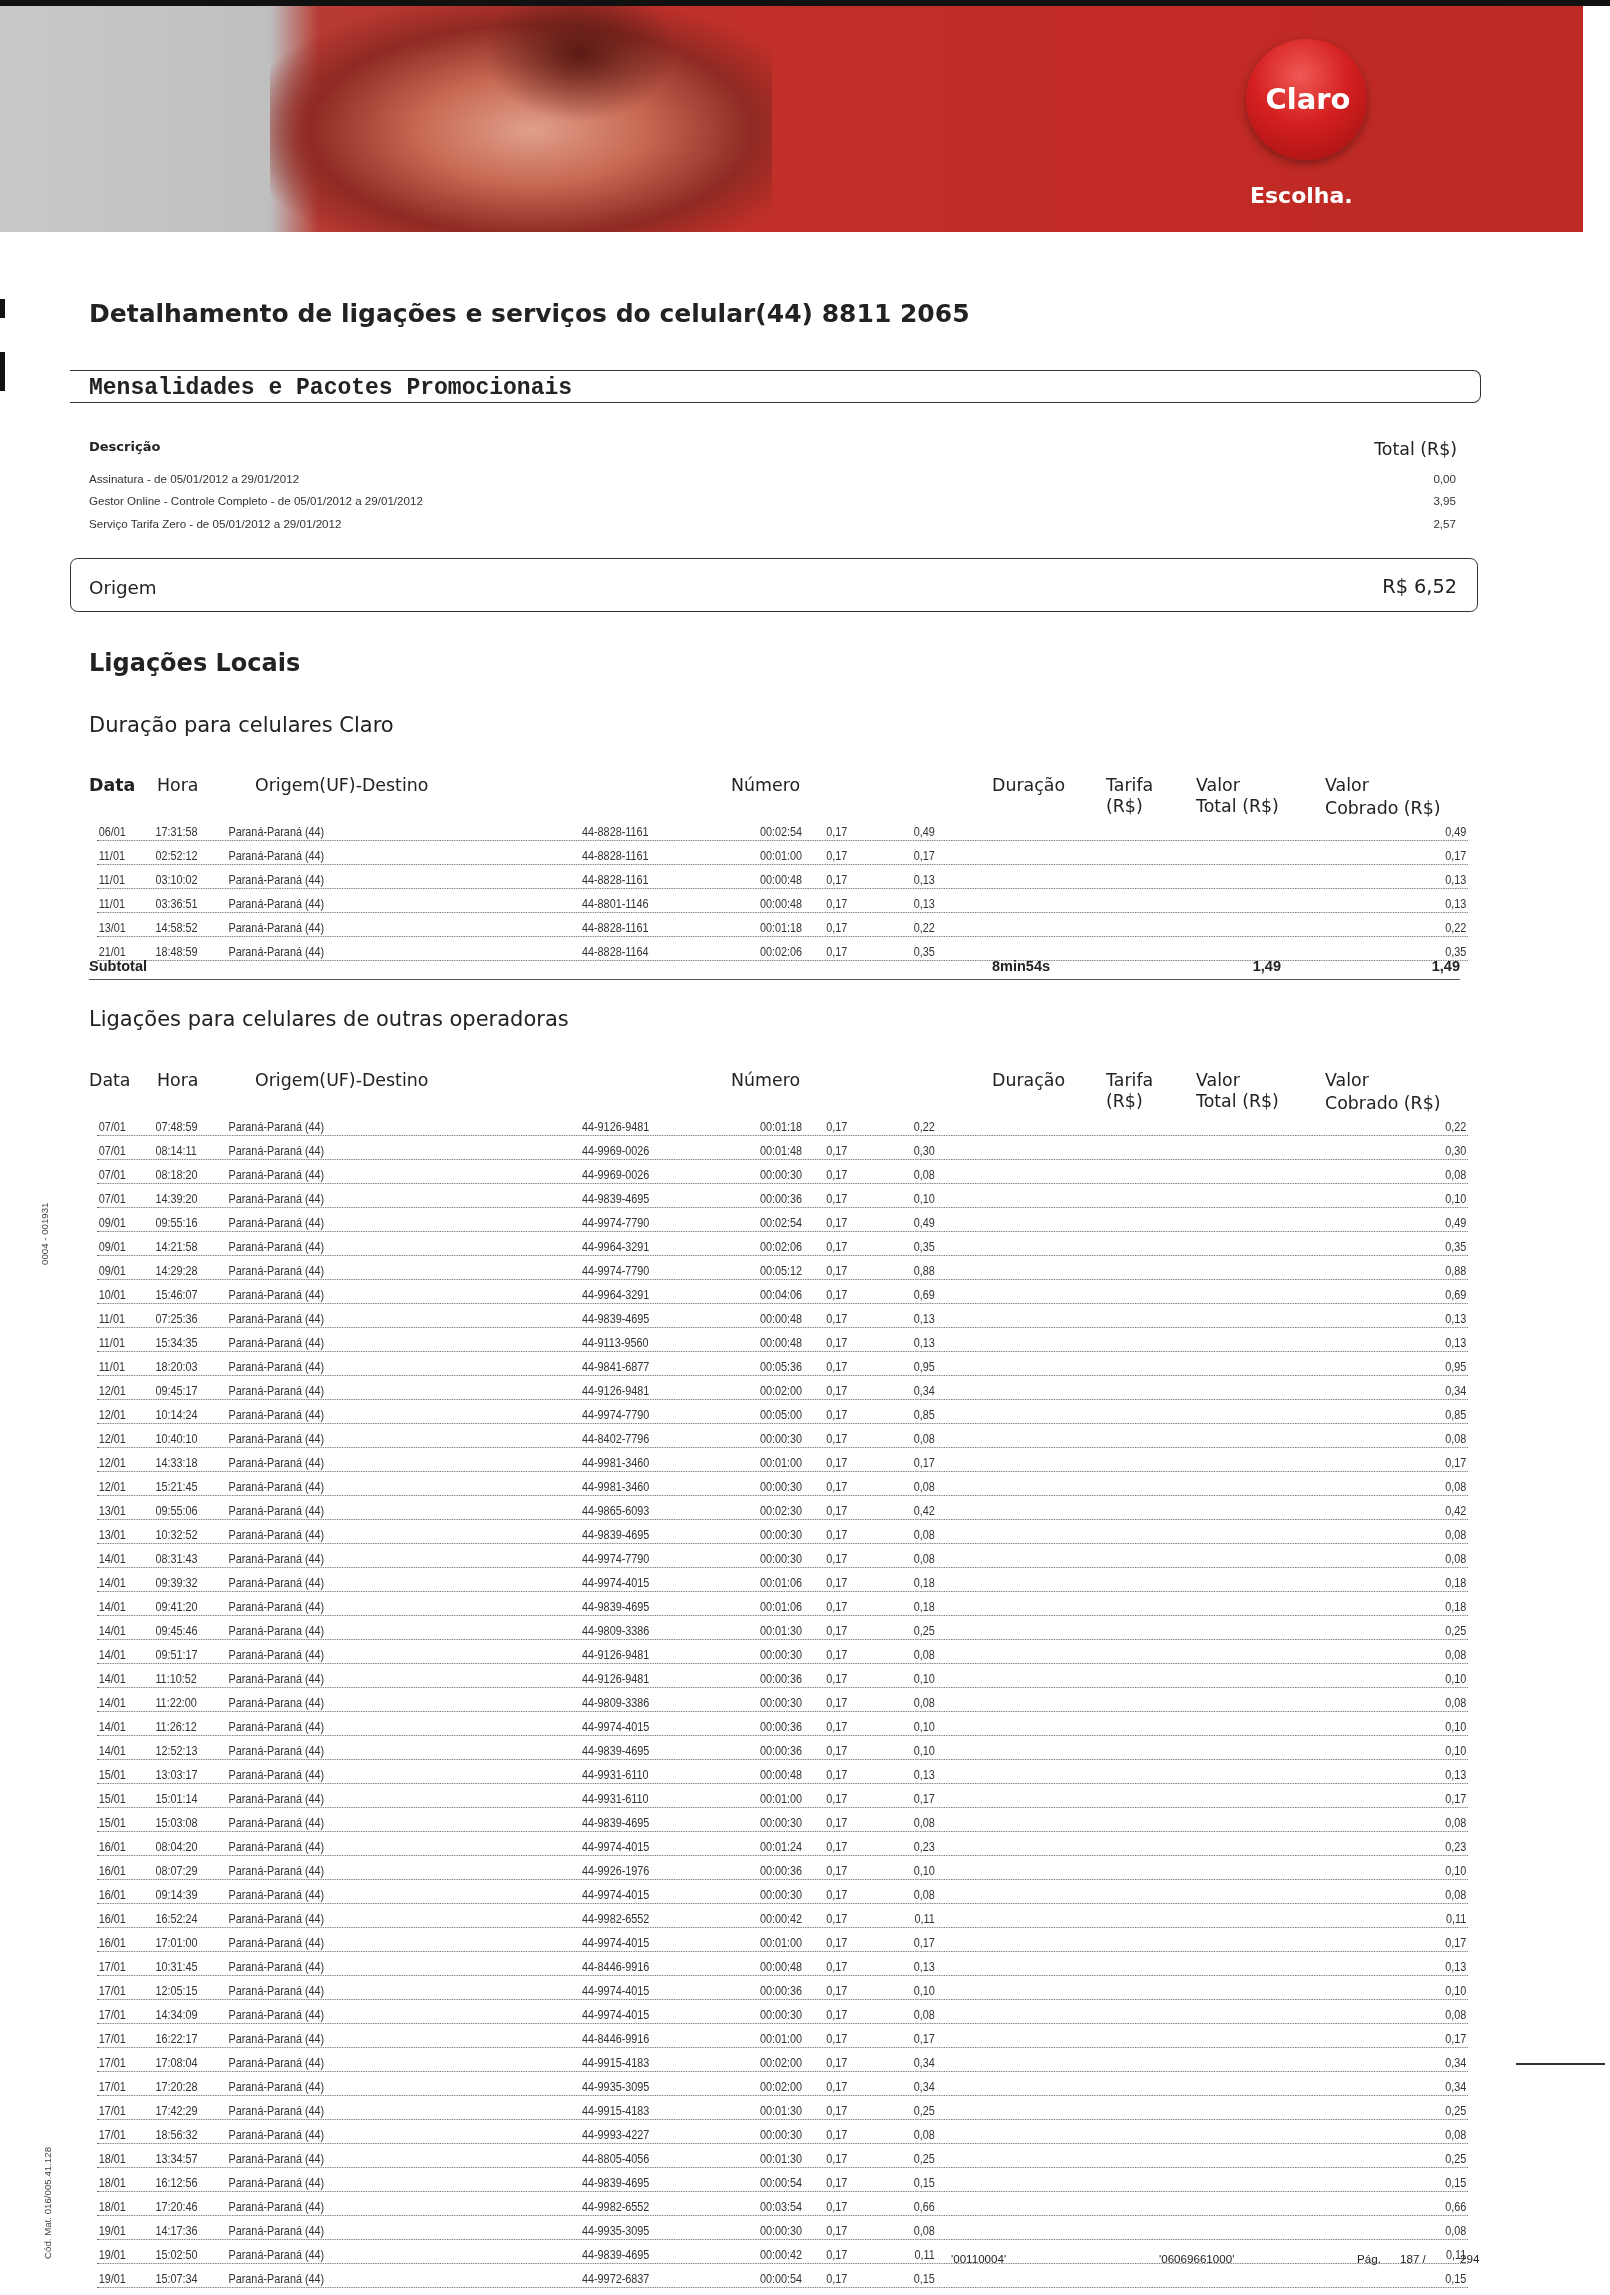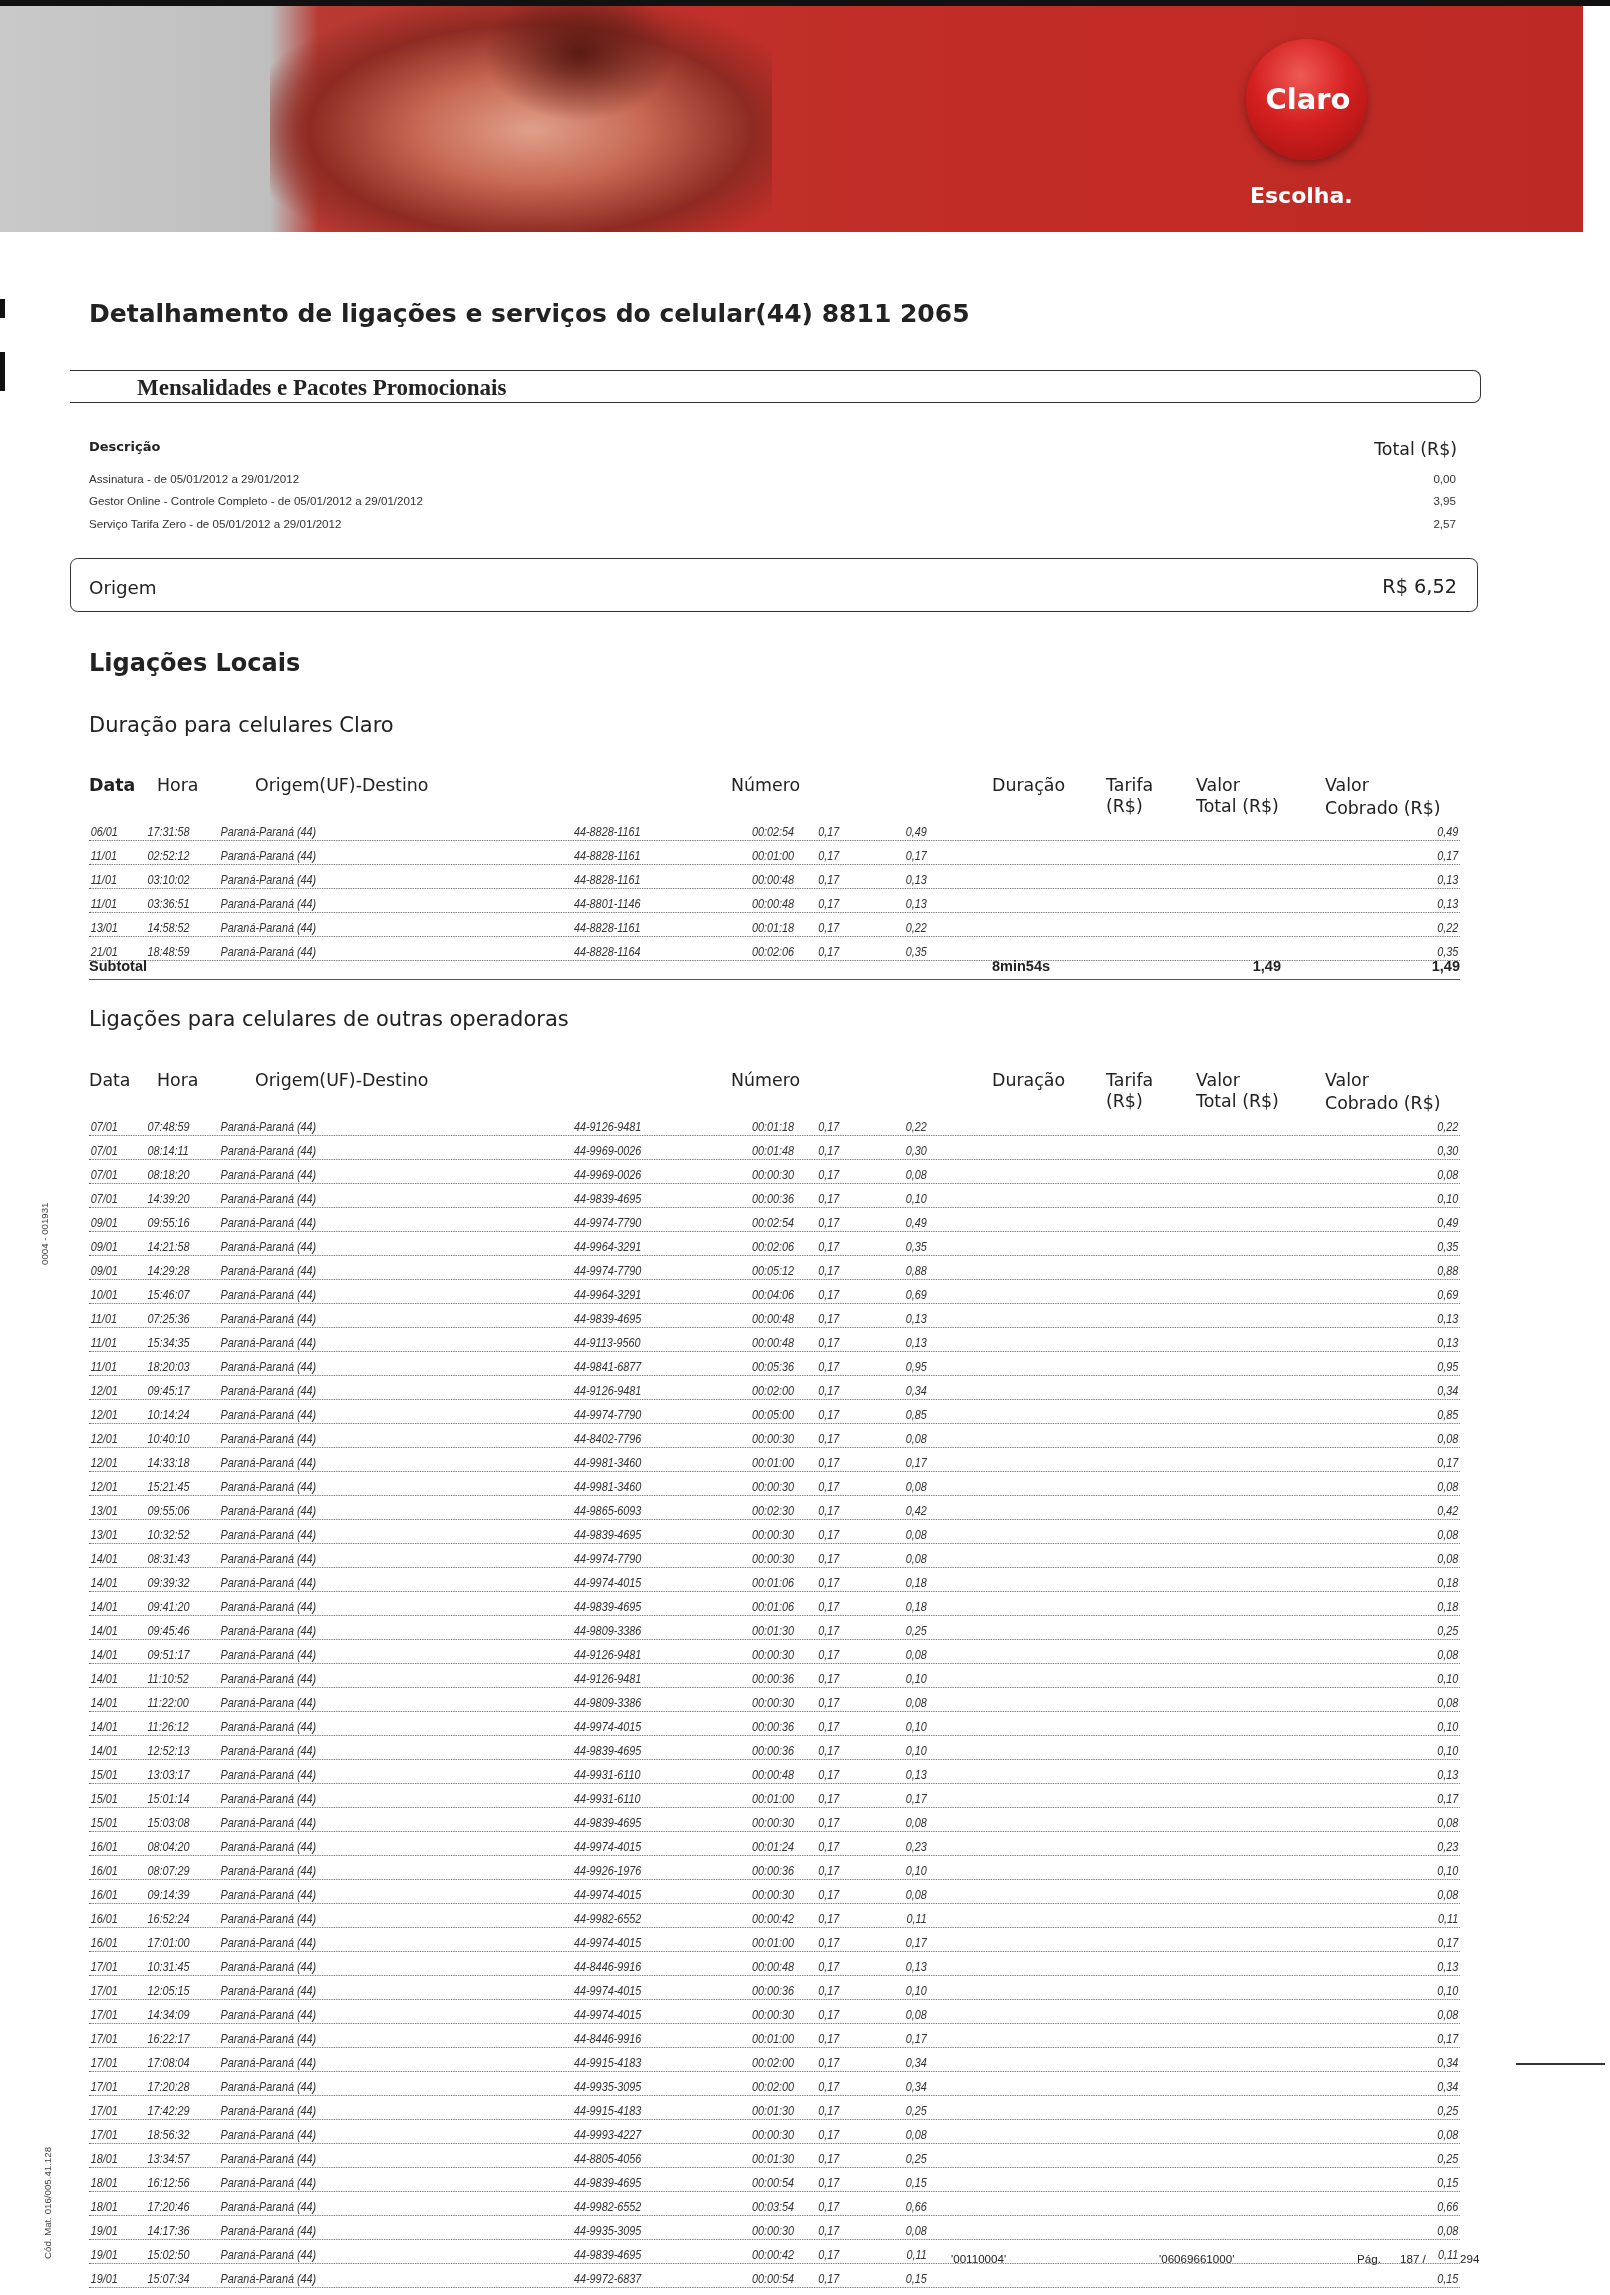--- a/index.html
+++ b/index.html
@@ -19,35 +19,35 @@
                font-family:"DejaVu Sans", sans-serif; font-weight:bold; font-size:29px; color:#fff; }
   .slogan { position:absolute; left:1250px; top:183px; font-family:"DejaVu Sans", sans-serif;
             font-size:22px; color:#fff; font-weight:bold; }
   .sidebar-code { position:absolute; font-size:9.7px; color:#444; transform:rotate(-90deg); transform-origin:left top; white-space:nowrap; font-family:"Liberation Sans", sans-serif; }
   .edge-mark { position:absolute; left:0; width:4.8px; background:#111; }
   .right-rule { position:absolute; left:1516px; top:2063px; width:89px; height:1.9px; background:#333; }
 
   .title { position:absolute; left:89px; top:299px; font-size:25px; font-weight:bold; color:#222; font-family:"DejaVu Sans", sans-serif; }
   .section-box { position:absolute; left:70px; width:1410px; border:1.9px solid #333; border-radius:7.7px; }
   .sec1 { top:370px; height:31px; border-left:none; border-radius:0 7.7px 7.7px 0; border-top:1.9px solid #333; }
-  .sec1-title { position:absolute; left:89px; top:375px; font-size:23px; font-weight:bold; font-family:Liberation Serif, serif;margin-left:48px; }
+  .sec1-title { position:absolute; left:89px; top:375px; font-size:23px; font-weight:bold; font-family:Liberation Mono, monospace; }
   .desc-head { position:absolute; left:89px; top:439px; font-size:13px; font-weight:bold; }
   .desc-total-head { position:absolute; right:153px; top:439px; font-size:17.4px; }
   .desc-line { position:absolute; left:89px; font-size:11.6px; font-family:"Liberation Sans Narrow","Liberation Sans", sans-serif; color:#333; }
   .desc-val { position:absolute; right:154px; font-size:11.6px; color:#333; font-family:"Liberation Sans", sans-serif; }
   .total-box { position:absolute; left:70px; top:558px; width:1406px; height:52px; border:1.9px solid #333; border-radius:7.7px; }
   .total-label { position:absolute; left:89px; top:577px; font-size:18.3px; }
   .total-val { position:absolute; right:153px; top:575px; font-size:19.3px; }
 
   .h2 { position:absolute; left:89px; top:649px; font-size:24px; font-weight:bold; }
   .h3 { position:absolute; left:89px; font-size:21px; }
 
   .thead { position:absolute; left:89px; width:1371px; font-size:17.4px; }
   .thead span { position:absolute; line-height:21px; }
-  .rows { position:absolute; left:89px; width:1371px;font-style:italic; }
+  .rows { position:absolute; left:97px; width:1371px; }
   .row { position:relative; height:24px; font-family:"Liberation Sans", sans-serif; font-size:12.6px; color:#333; transform:scaleX(0.86); transform-origin:left; width:1594px; }
   .row::after { content:""; position:absolute; left:0; right:0; bottom:5.8px; border-bottom:1.9px dotted #666; }
   .row span { position:absolute; top:1.9px; background:#fff; padding:0 1.9px; z-index:1; }
   .c-data { left:0; } .c-hora{ left:66px; } .c-orig{ left:151px; }
   .c-num { left:562px; } .c-dur{ left:769px; } .c-tar{ left:846px; }
   .c-vt { right:618px; } .c-vc { right:0; }
   .subtotal { position:absolute; left:89px; width:1371px; font-size:14.5px; font-weight:bold; font-family:"Liberation Sans", sans-serif; }
   .subtotal span { position:absolute; }
   .subrule { position:absolute; left:89px; width:1371px; height:1px; background:#555; }
   .footer span { position:absolute; top:2252px; font-size:11.6px; font-family:"Liberation Sans Narrow","Liberation Sans", sans-serif; color:#222; }

